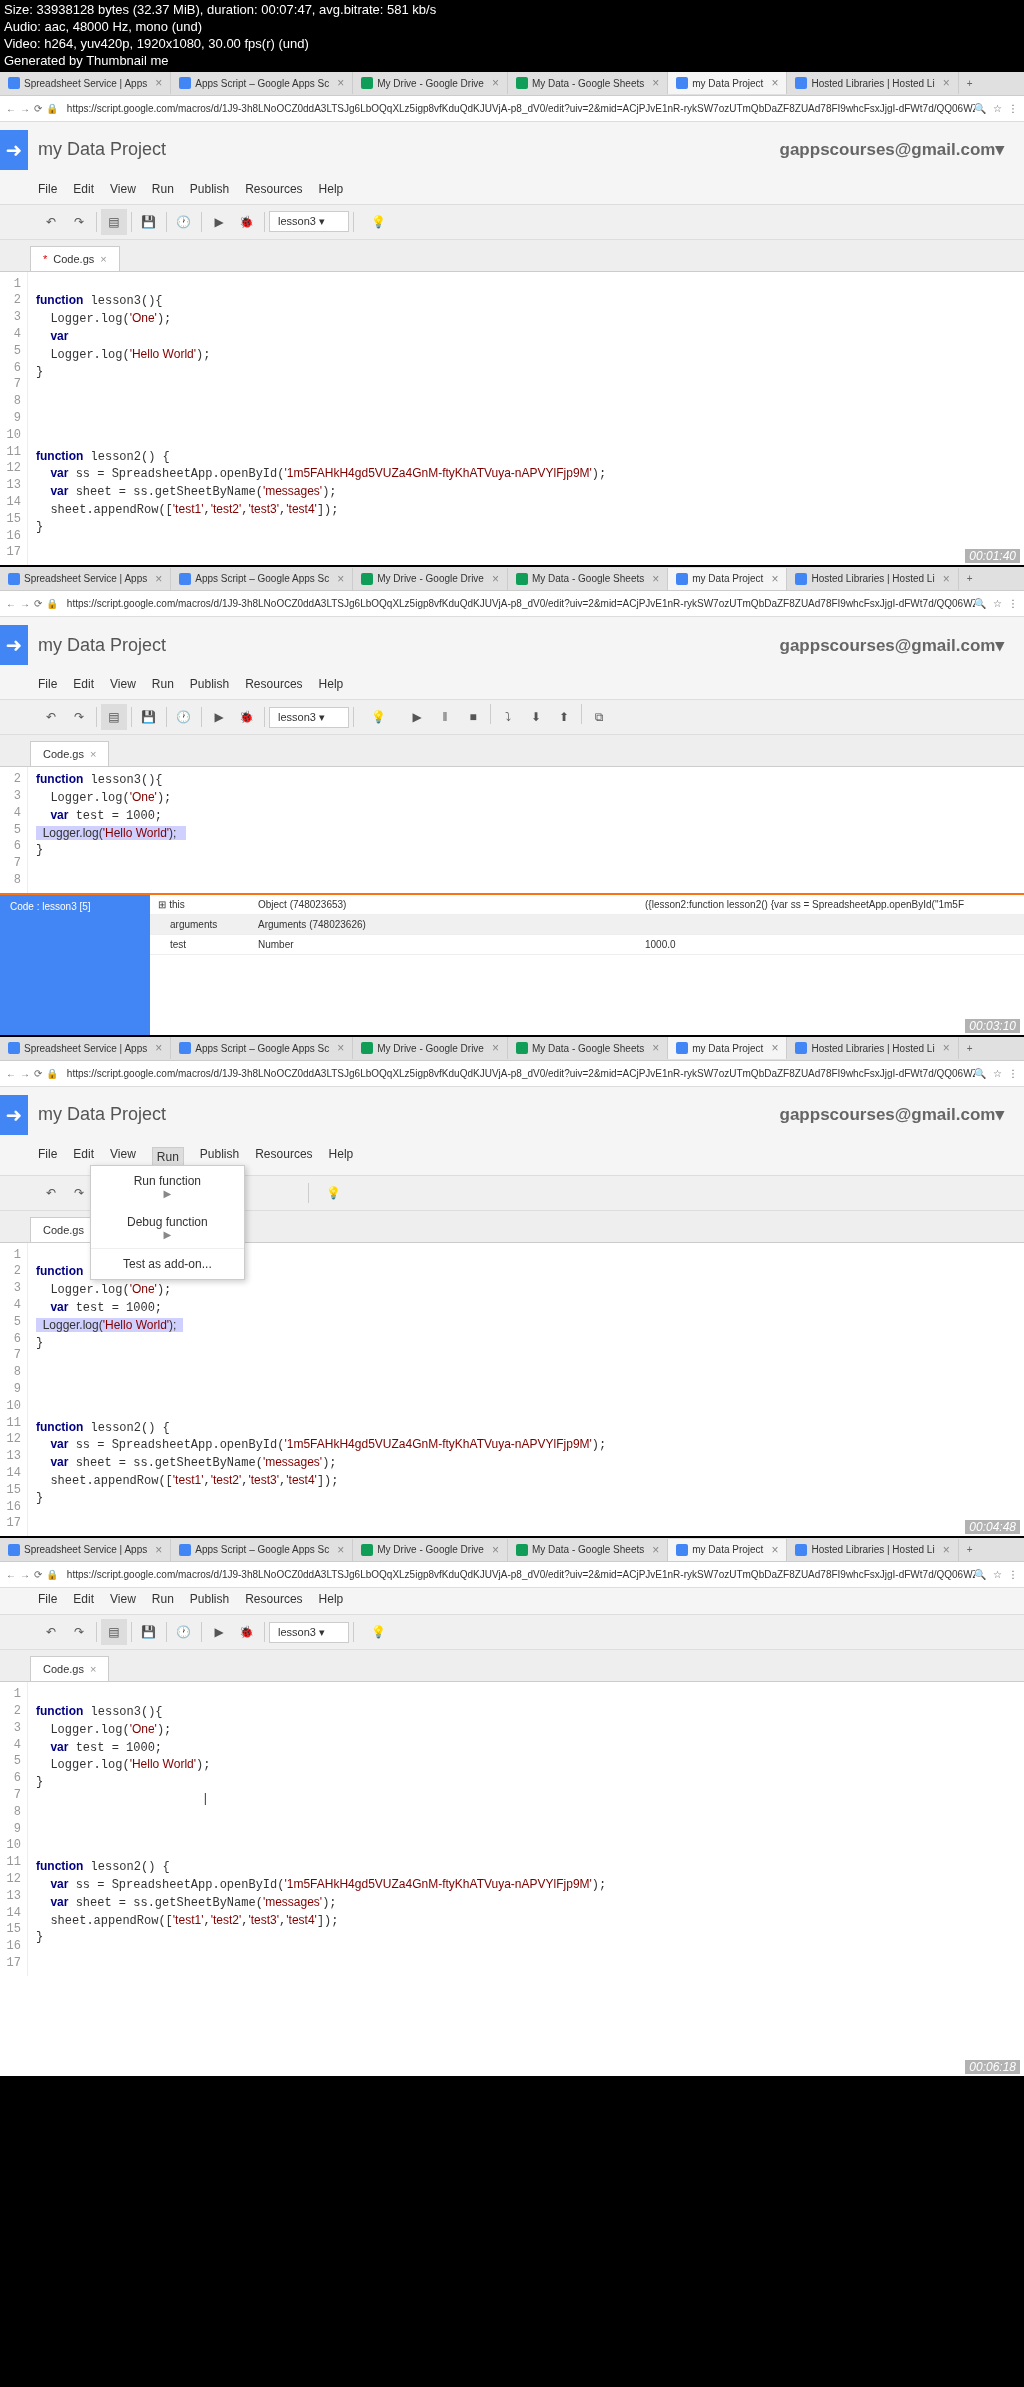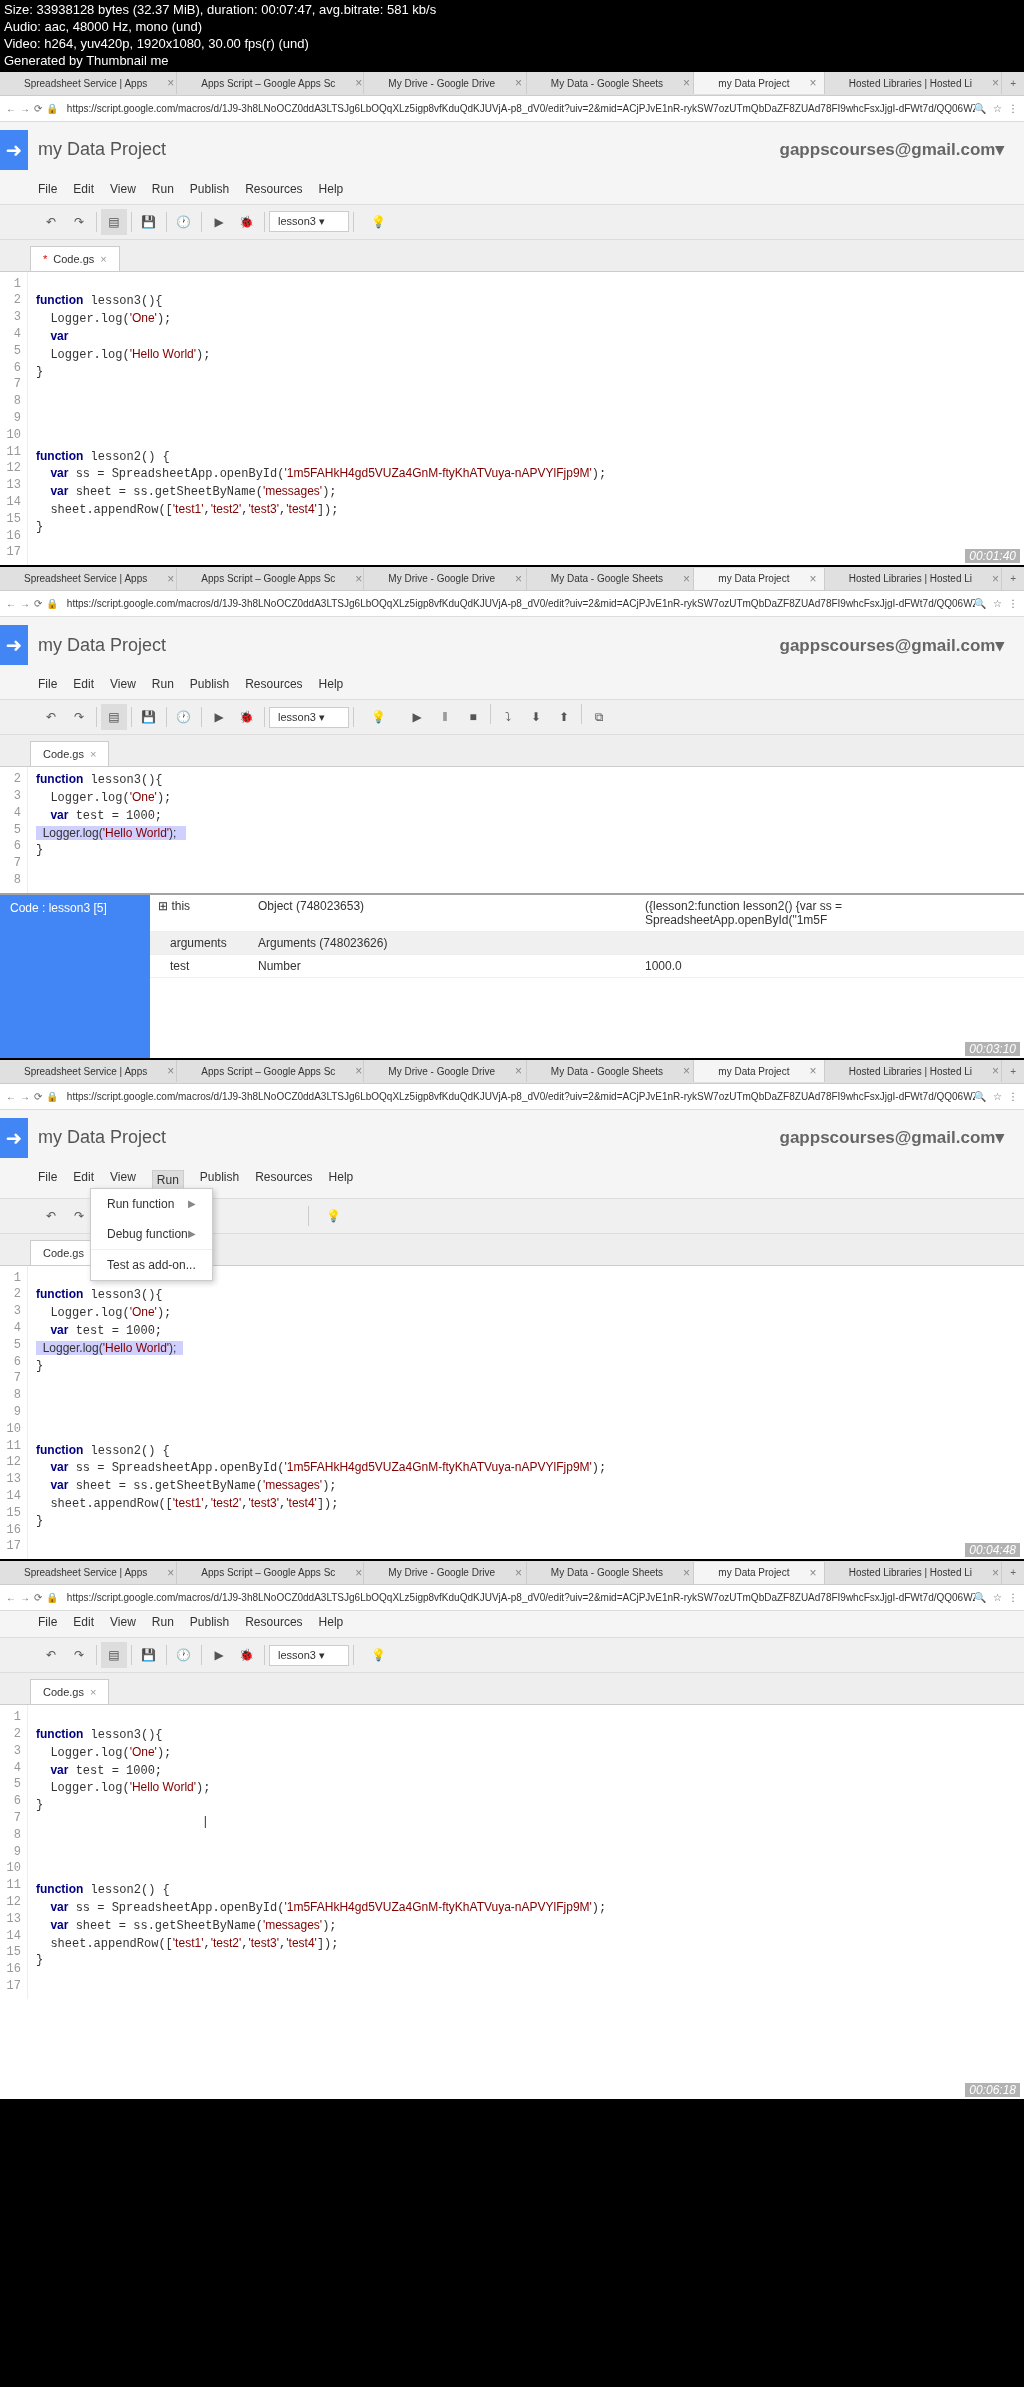--- a/index.html
+++ b/index.html
@@ -1,20 +1,20 @@
 <!DOCTYPE html>
 <html><head>
 <meta charset="utf-8">
 <style>
 * { margin: 0; padding: 0; box-sizing: border-box; font-family: Arial, sans-serif; }
 body { background: #000; color: #333; font-size: 12px; }
 .metadata { color: #fff; font-family: Arial; font-size: 13px; padding: 2px 4px; line-height: 1.3; }
 .panel { background: #f5f5f5; margin-bottom: 2px; position: relative; }
 .browser-tabs { background: #e0e0e0; display: flex; height: 24px; align-items: center; border-bottom: 1px solid #ccc; font-size: 10px; }
-.browser-tab { padding: 4px 8px; border-right: 1px solid #ccc; display: flex; align-items: center; gap: 16px; white-space: nowrap; overflow: hidden; }
+.browser-tab { padding: 4px 8px; border-right: 1px solid #ccc; display: flex; align-items: center; gap: 4px; white-space: nowrap; overflow: hidden; }
 .browser-tab.active { background: #f5f5f5; }
 .tab-icon { width: 12px; height: 12px; background: #4285f4; border-radius: 2px; }
 .tab-icon.drive { background: #0f9d58; }
 .tab-icon.sheets { background: #0f9d58; }
 .tab-icon.script { background: #4285f4; }
 .tab-close { color: #888; font-size: 12px; margin-left: 4px; }
 .new-tab { padding: 0 8px; color: #666; }
 .url-bar { background: #fff; display: flex; align-items: center; height: 26px; padding: 0 6px; border-bottom: 1px solid #ddd; font-size: 10px; }
 .url-icons { display: flex; gap: 4px; margin-right: 8px; color: #666; }
 .url-text { flex: 1; color: #333; overflow: hidden; white-space: nowrap; }
@@ -34,29 +34,29 @@
 .file-tab { padding: 6px 12px; background: #fff; border: 1px solid #ccc; border-bottom: none; font-size: 11px; display: flex; align-items: center; gap: 6px; }
 .file-tab .star { color: #d00; }
 .file-tab .close { color: #999; }
 .editor { display: flex; background: #fff; min-height: 200px; }
 .gutter { width: 28px; text-align: right; padding: 4px 6px 4px 0; color: #999; font-family: 'Courier New', monospace; font-size: 12px; line-height: 1.4; border-right: 1px solid #eee; }
 .code { flex: 1; padding: 4px 8px; font-family: 'Courier New', monospace; font-size: 12px; line-height: 1.4; white-space: pre; }
 .kw { color: #000080; font-weight: bold; }
 .str { color: #800000; }
 .hl { background: #d0d0ff; }
 .timestamp { position: absolute; bottom: 2px; right: 4px; color: #fff; font-size: 12px; font-style: italic; background: rgba(0,0,0,0.3); padding: 0 4px; }
-.debug-panel { display: flex; border-top: 2px solid #a3a3a3; font-size: 12px; }
+.debug-panel { display: flex; border-top: 2px solid #f97316; font-size: 10px; }
 .debug-left { width: 150px; background: #4285f4; color: #fff; padding: 6px 10px; }
 .debug-table { flex: 1; background: #fff; }
 .debug-row { display: flex; border-bottom: 1px solid #eee; }
 .debug-row.header { background: #f0f0f0; font-weight: normal; }
 .debug-cell { padding: 4px 8px; flex: 1; }
 .debug-cell:first-child { flex: 0 0 100px; padding-left: 8px; }
 .run-menu { position: absolute; background: #fff; border: 1px solid #ccc; box-shadow: 2px 2px 6px rgba(0,0,0,0.2); font-size: 12px; min-width: 120px; z-index: 10; }
-.run-menu-item { padding: 8px 16px; display: flex; justify-content: space-between; align-items: center; }
+.run-menu-item { padding: 8px 32px; display: flex; justify-content: space-between; align-items: center; flex-direction: column; }
 .run-menu-sep { border-top: 1px solid #eee; }
 .arrow-right { color: #888; font-size: 10px; }
 .debug-controls { display: flex; gap: 2px; margin-left: 10px; }
 </style>
 </head>
 <body>
 
 <div class="metadata">
   <div>Size: 33938128 bytes (32.37 MiB), duration: 00:07:47, avg.bitrate: 581 kb/s</div>
   <div>Audio: aac, 48000 Hz, mono (und)</div>

